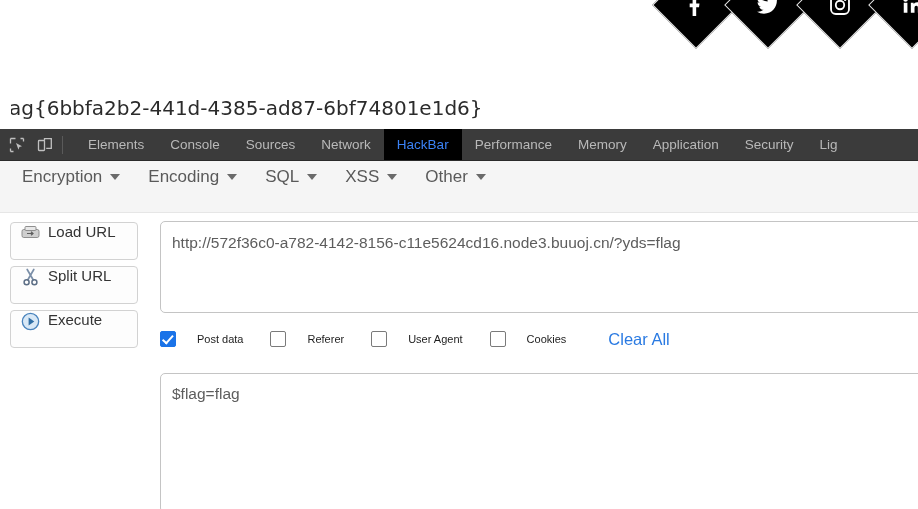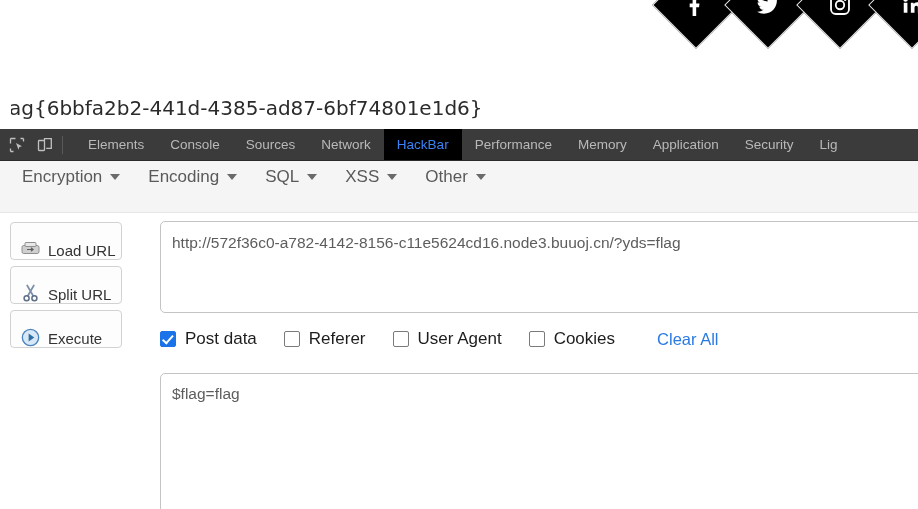--- a/index.html
+++ b/index.html
@@ -80,22 +80,22 @@
     width:0;height:0;
     border-left:5px solid transparent; border-right:5px solid transparent;
     border-top:6px solid #6a6a6a;
   }
 
   
   .hb-body { position:absolute; left:0; top:213px; width:918px; height:296px; background:#ffffff; }
 
   .hb-buttons { position:absolute; left:10px; top:9px; width:112px; }
   .hb-btn {
-    display:flex; align-items:flex-end; gap:8px;
-    width:112px; height:38px;
+    display:flex; align-items:flex-start; gap:8px;
+    width:128px; height:38px;
     background:#fdfdfd;
     border:1px solid #d2d2d2; border-radius:4px;
     margin-bottom:6px; padding-left:9px;
     font-size:15px; color:#333; cursor:pointer;
   }
   .hb-btn .bicon { width:20px; height:20px; display:flex; align-items:center; justify-content:center; }
   .hb-btn svg { display:block; }
 
   .url-box {
     position:absolute; left:160px; top:8px;
@@ -107,22 +107,22 @@
     font-family:"Liberation Sans", sans-serif;
     white-space:nowrap; overflow:hidden;
     line-height:1.25;
   }
 
   .opts-row {
     position:absolute; left:160px; top:114px;
     display:flex; align-items:center; gap:0px; height:24px;
   }
   .opt {
-    display:flex; align-items:center; gap:9px; margin-right:27px; cursor:pointer;
-    font-size:17px; color:#1d1d1d;
+    display:flex; align-items:center; gap:21px; margin-right:27px; cursor:pointer;
+    font-size:11px; color:#1d1d1d;
   }
   .cb {
     width:16px; height:16px; border:1.6px solid #7a7a7a; border-radius:2px;
     background:#ffffff; position:relative; flex:0 0 auto;
   }
   .cb.checked { background:#1a73e8; border-color:#1a73e8; }
   .cb.checked::after {
     content:""; position:absolute; left:4.4px; top:1.2px;
     width:4px; height:8.5px;
     border:solid #fff; border-width:0 2px 2px 0;

